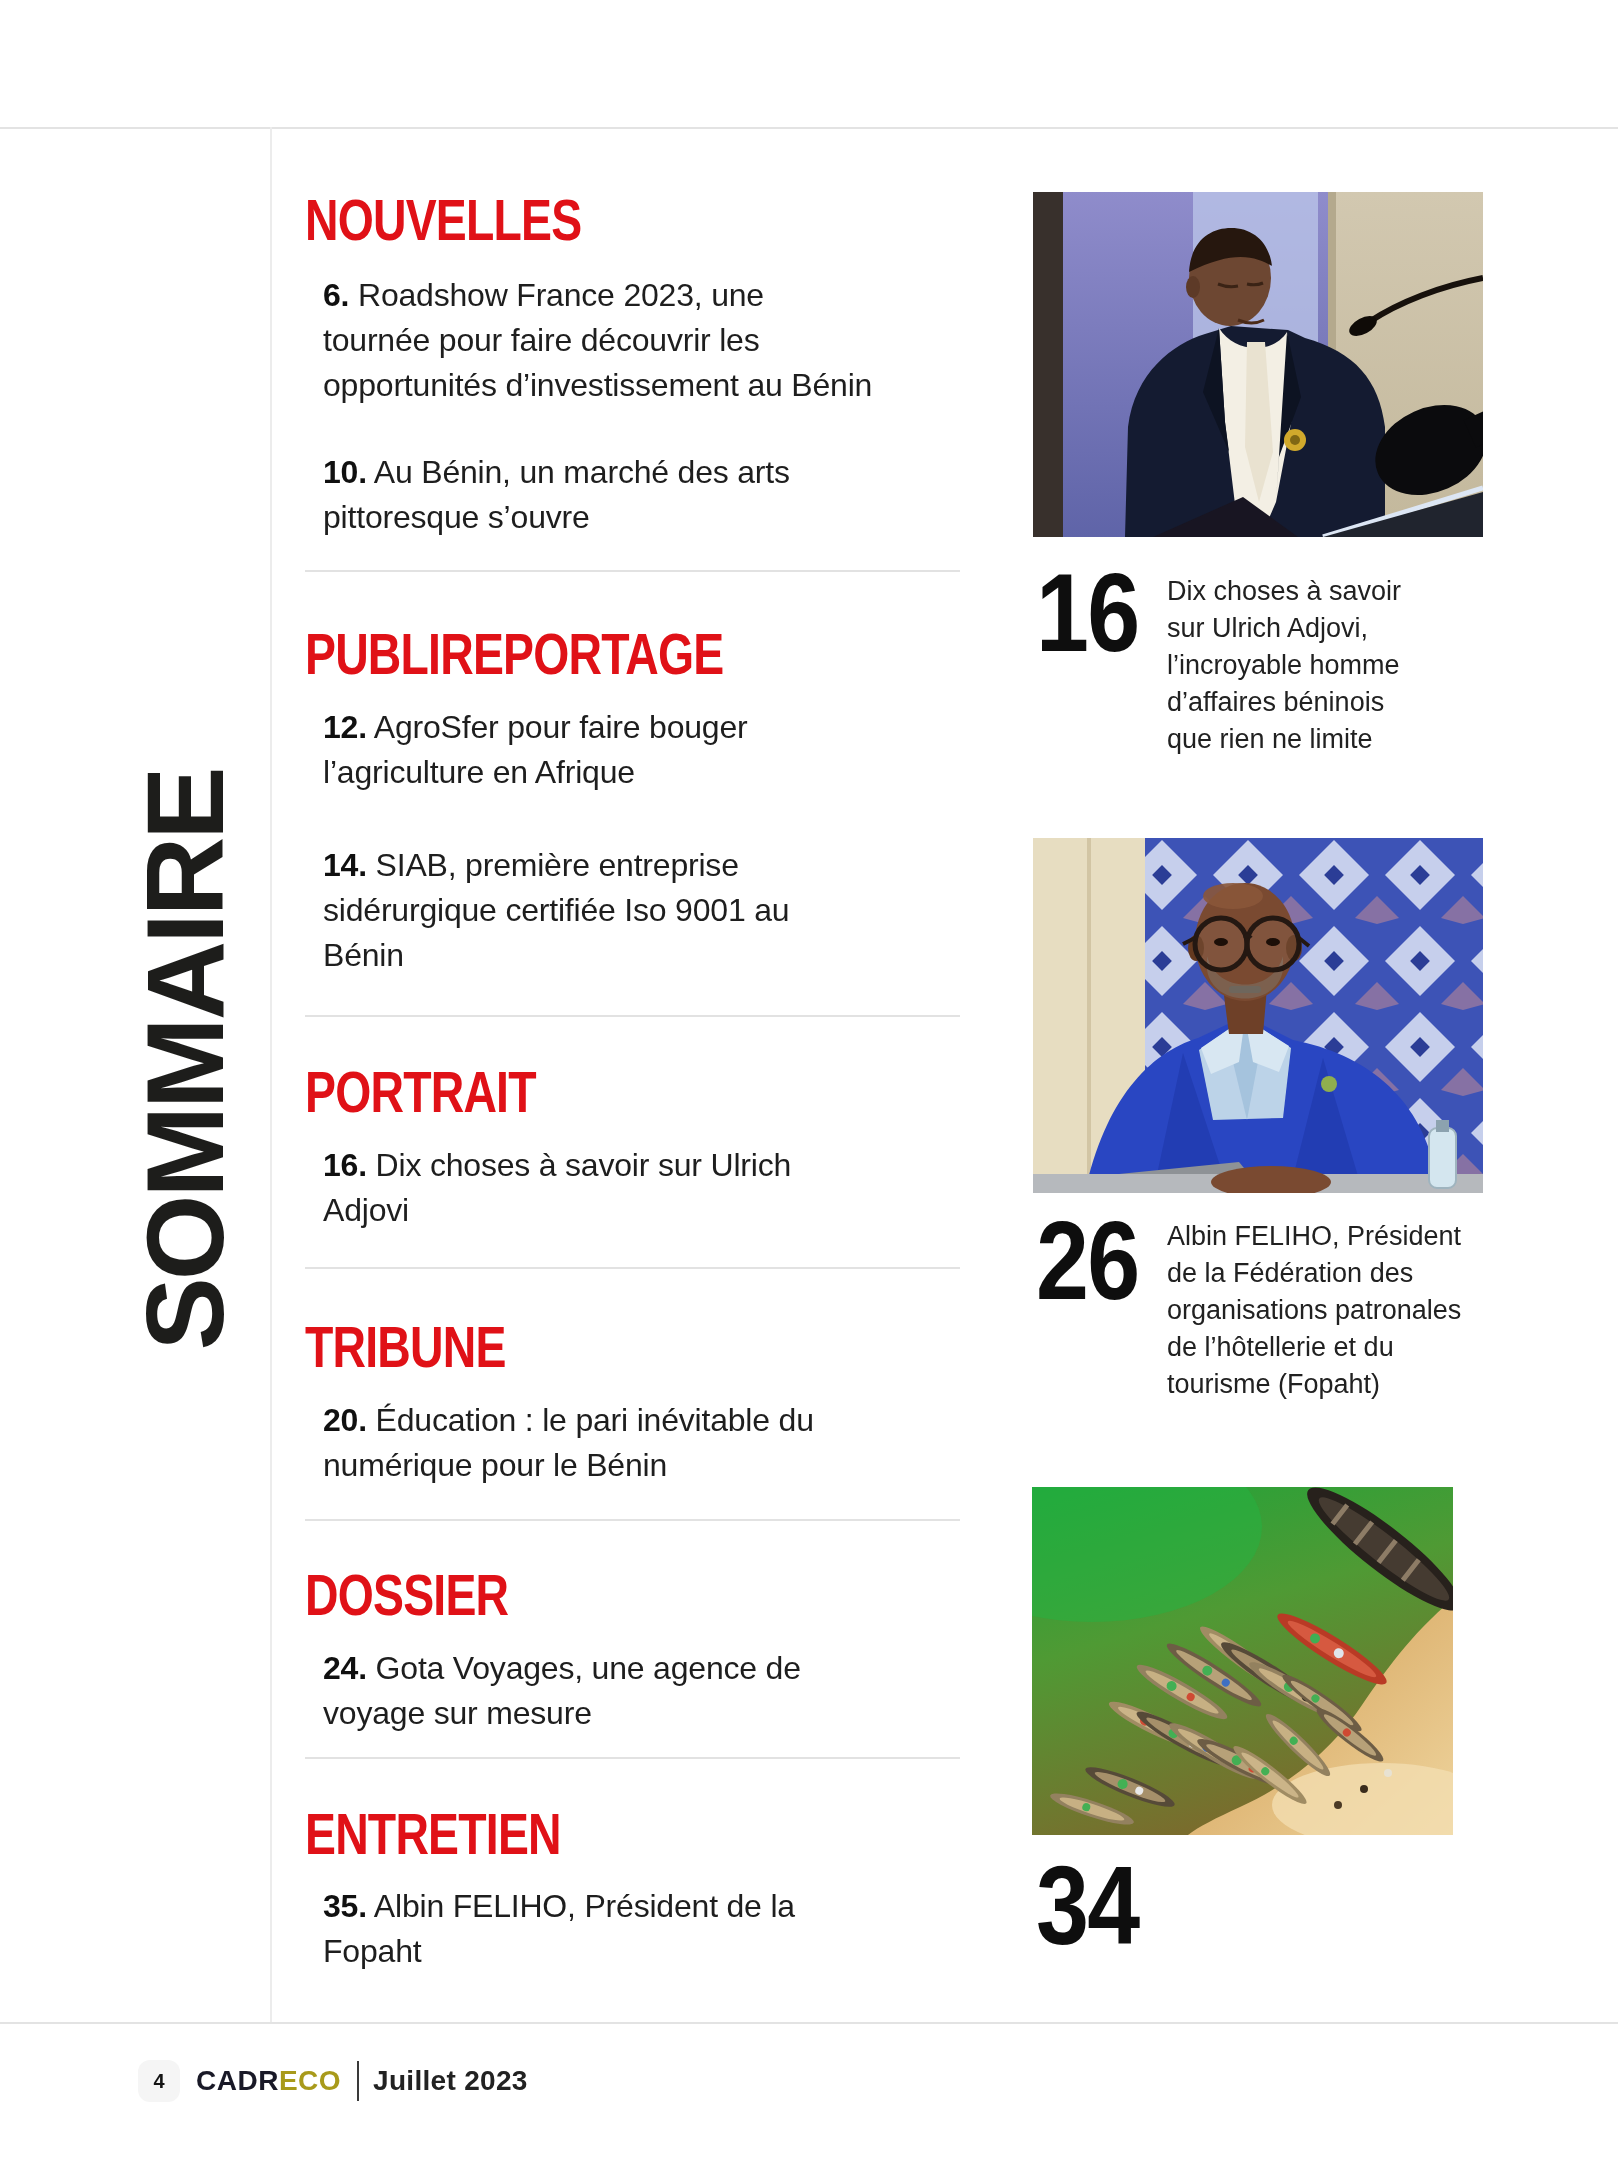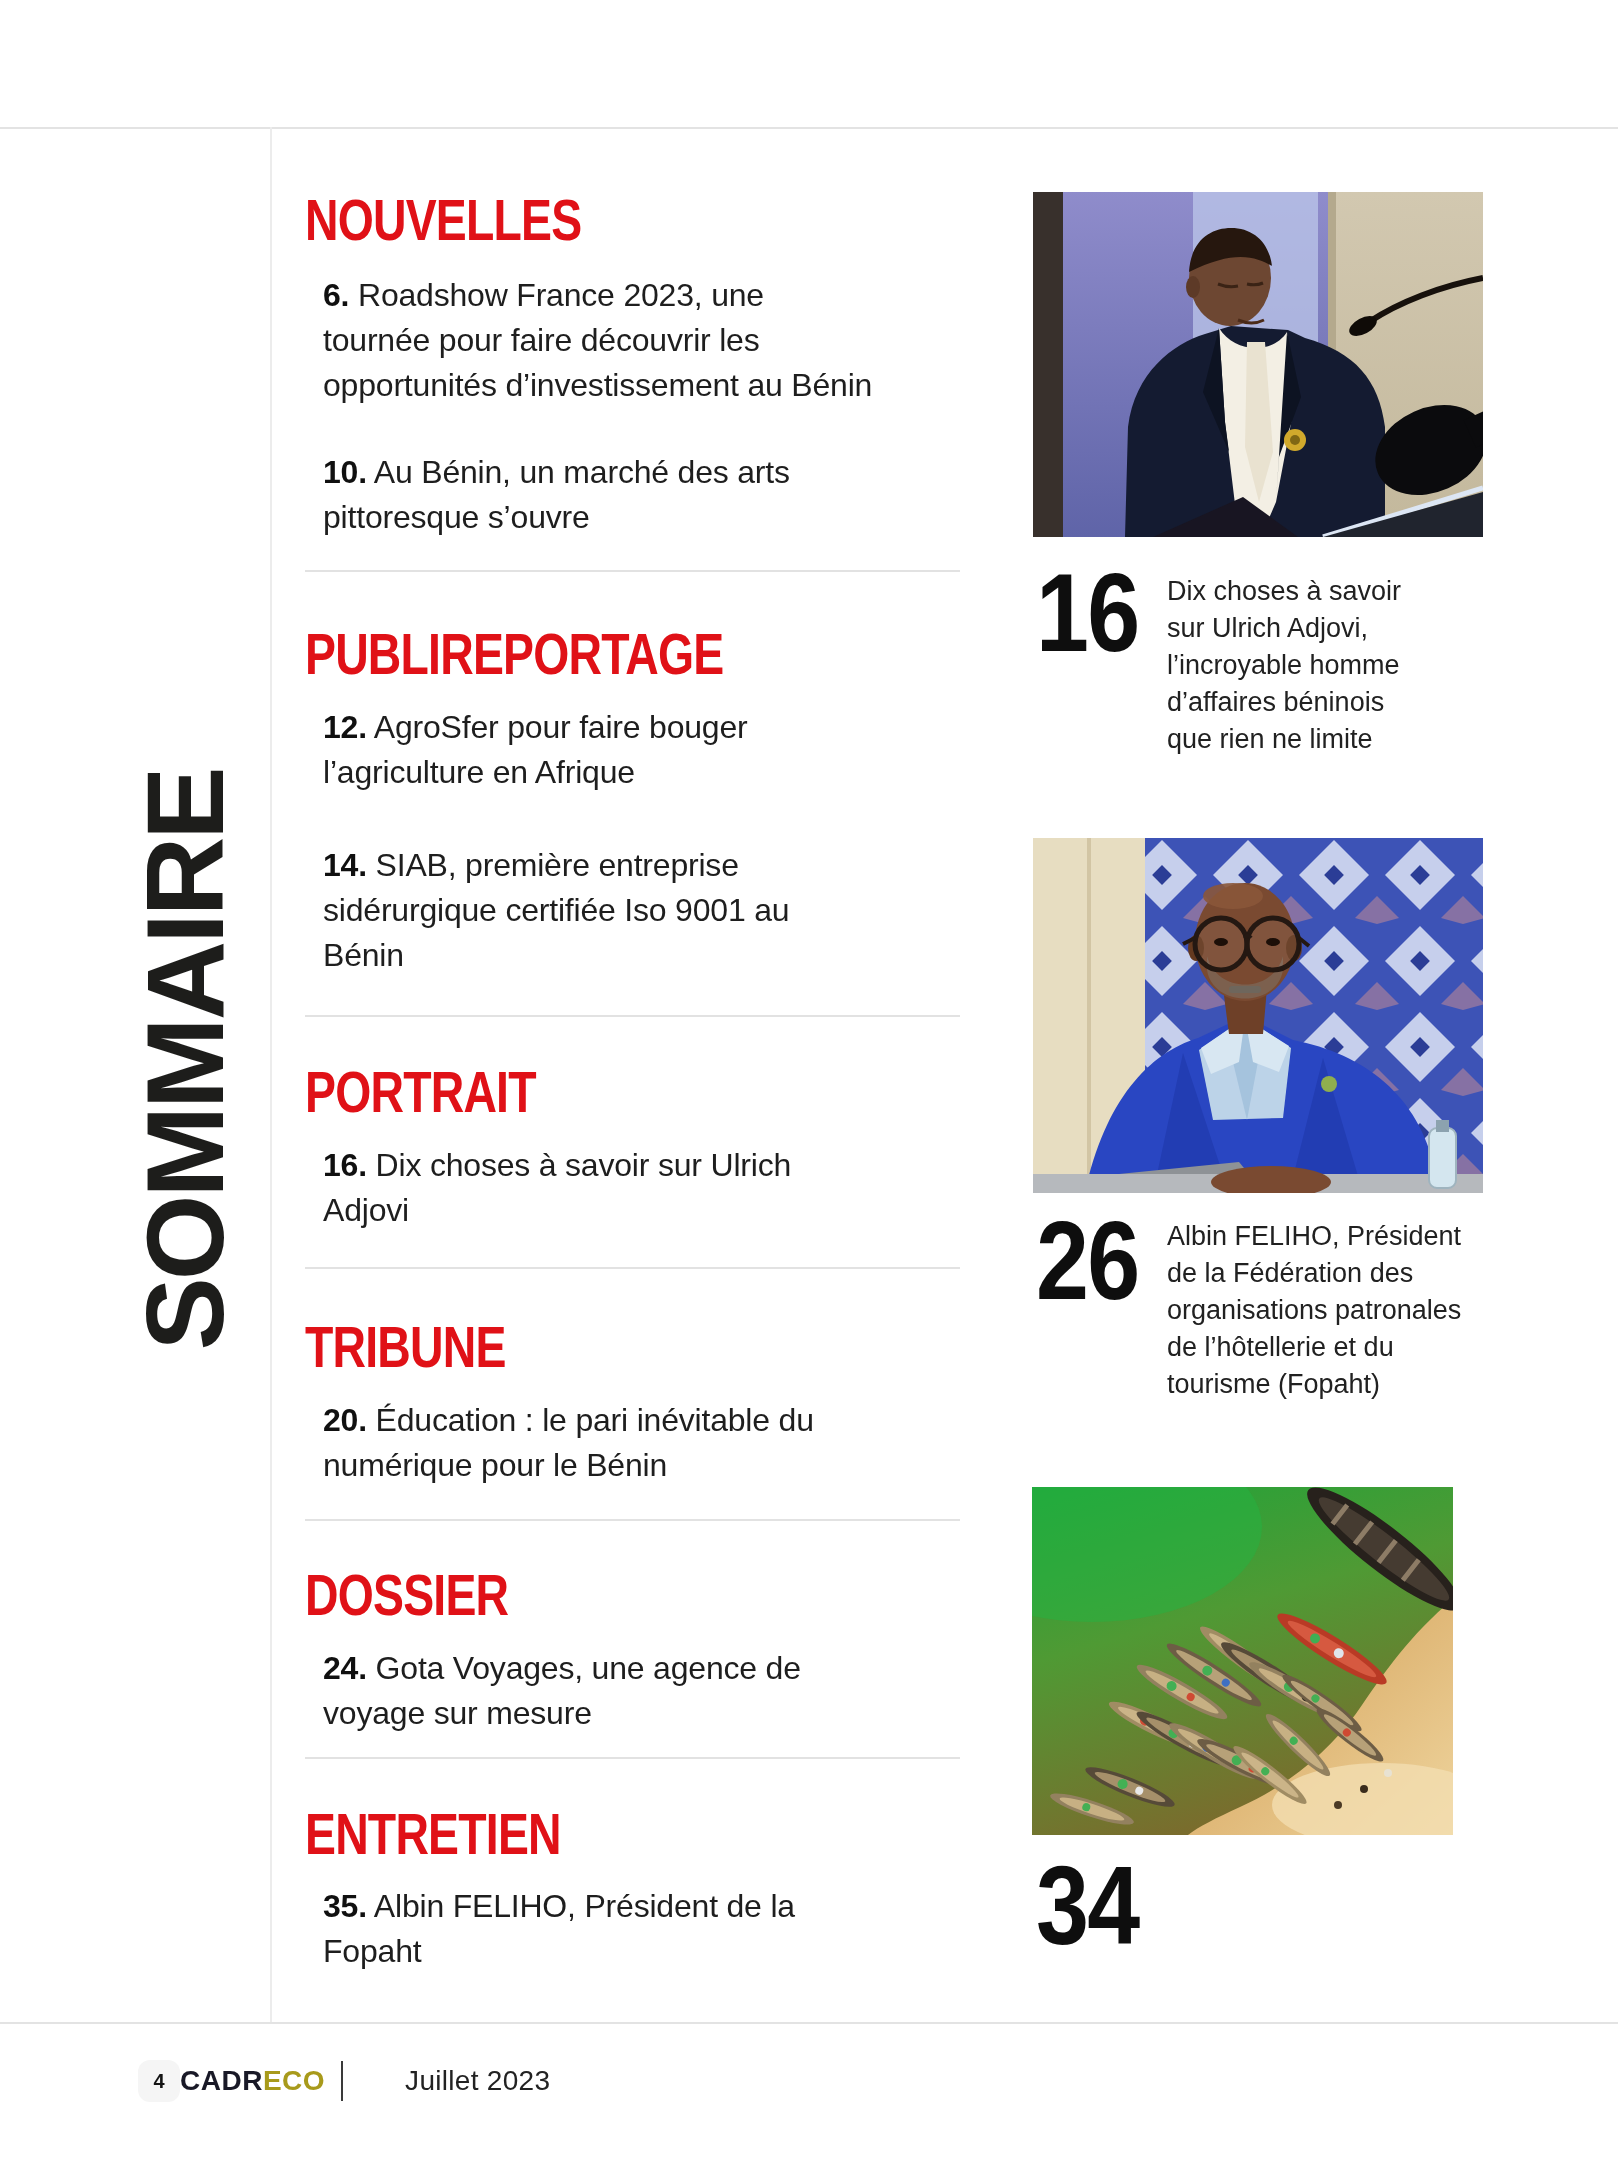--- a/index.html
+++ b/index.html
@@ -31,25 +31,25 @@
   .feat-num{position:absolute;left:1036px;margin:0;font-size:112px;line-height:112px;font-weight:700;
             letter-spacing:-2px;color:#0e0e0e;transform:scaleX(0.85);transform-origin:left top;}
   .feat-cap{position:absolute;left:1167px;width:400px;margin:0;font-size:27px;line-height:37px;
             color:#212121;white-space:pre-line;}
 
   
   .footer{position:absolute;left:138px;top:2058px;height:46px;display:flex;align-items:center;}
   .pg-badge{width:42px;height:42px;border-radius:12px;background:#f5f5f5;display:flex;
             align-items:center;justify-content:center;}
   .pg-num{font-size:20px;font-weight:700;color:#141414;}
-  .brand{font-size:28px;font-weight:700;letter-spacing:0.5px;white-space:nowrap;text-align:center;}
+  .brand{margin-left:16px;font-size:28px;font-weight:700;letter-spacing:0.5px;white-space:nowrap;text-align:center;}
   .brand .b1{color:#191927;}
   .brand .b2{color:#a89a1b;}
   .foot-sep{width:2px;height:40px;background:#3a3a3a;margin:0 14px 0 16px;}
-  .issue{font-size:28px;font-weight:400;color:#222;letter-spacing:0.3px;white-space:nowrap;margin-left:48px;}
+  .issue{font-size:28px;font-weight:700;color:#222;letter-spacing:0.3px;white-space:nowrap;}
 </style>
 </head>
 <body>
 
 <div class="page">
 
   <div class="hrule" style="top:127px"></div>
   <div class="vrule"></div>
   <div class="hrule" style="top:2022px"></div>
 

